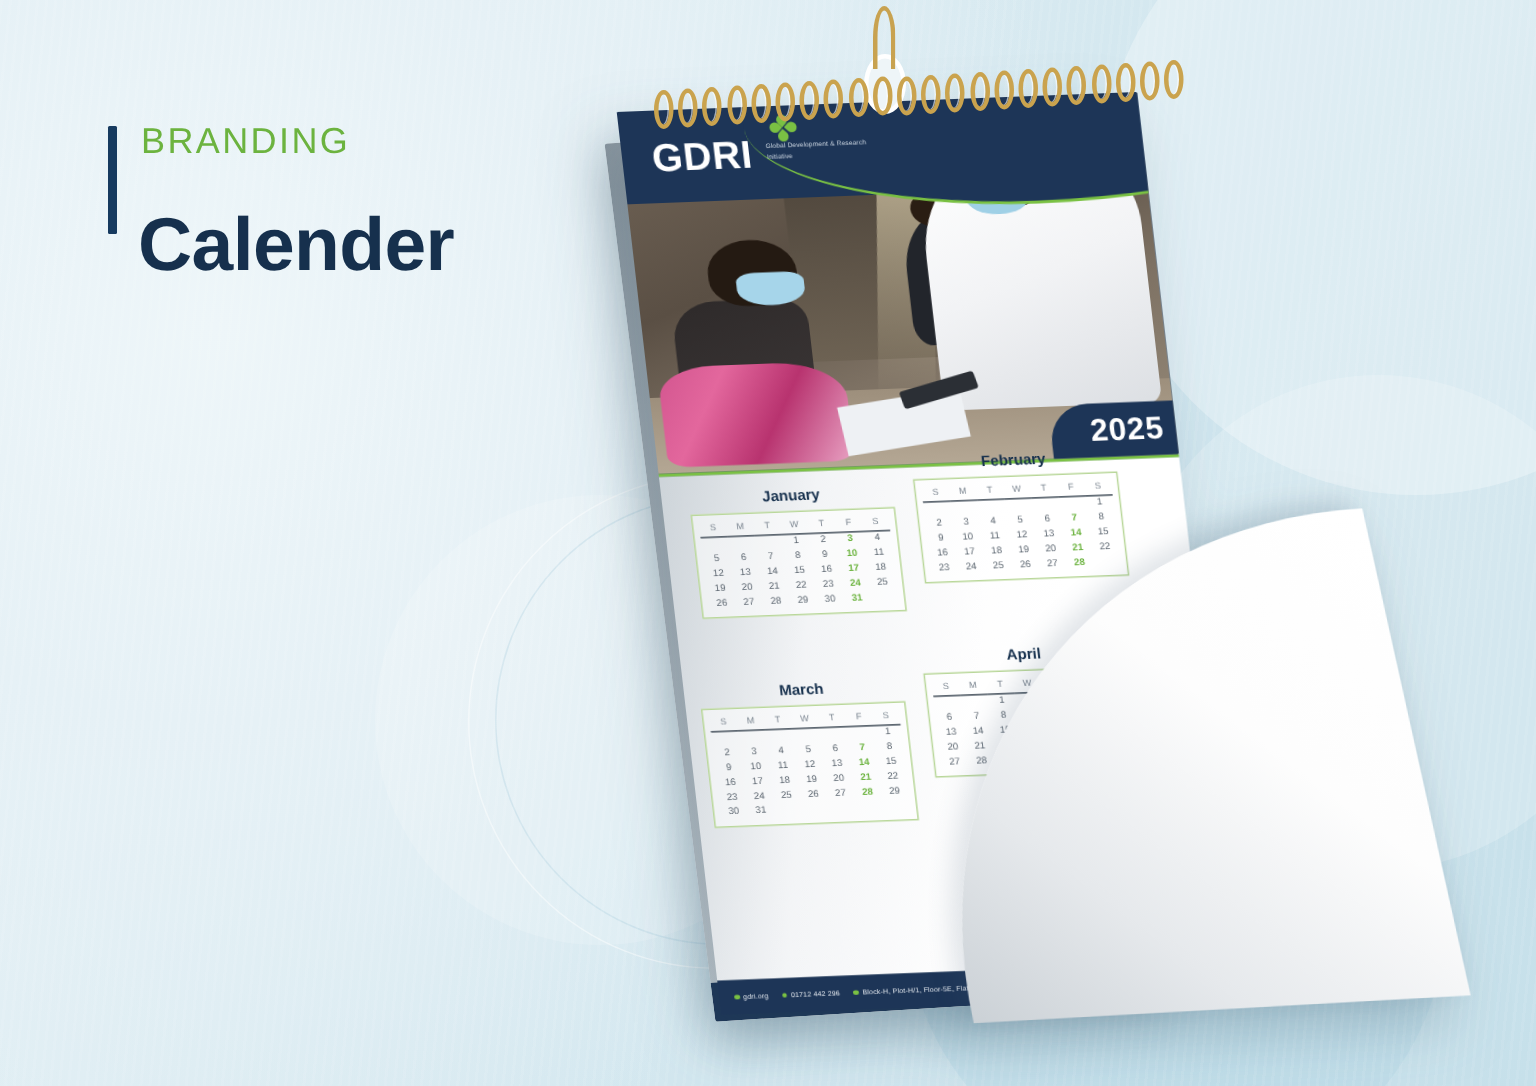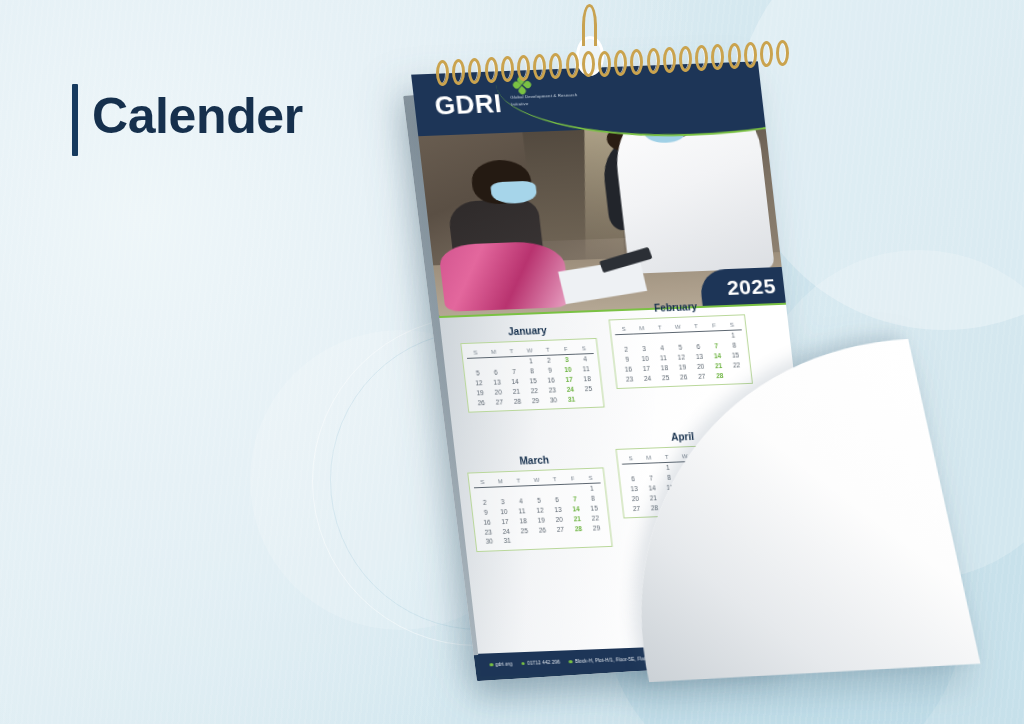--- a/index.html
+++ b/index.html
@@ -40,21 +40,21 @@
   #accent-bar {
     position:absolute; left:0; top:6px; width:6px; height:72px;
     background:#163a5f; border-radius:1px;
   }
   #kit-lines { margin-left:22px; }
   .kit-line {
     color:#6cb33f; font-size:24px; letter-spacing:1.6px;
     line-height:1.42; font-weight:400;
   }
   #main-title {
-    margin-left:20px; margin-top:9px;
+    margin-left:20px; margin-top:22px;
     color:#16304d; font-size:50px; font-weight:700; letter-spacing:-0.4px;
   }
 
   
   #calendar-stage {
     position:absolute; left:406px; top:28px; width:520px; height:680px;
   }
 
   
   #back-page {
@@ -273,20 +273,21 @@
   <div class="blob b3"></div>
   <div class="blob b4"></div>
   <div class="ring"></div>
   <div class="ring2"></div>
   <div id="texture"></div>
 </div>
 
 <div id="caption">
   <div id="accent-bar"></div>
   <div id="kit-lines">
+    <div class="kit-line">BRANDING</div>
   </div>
   <div id="main-title">Calender</div>
 </div>
 
 <div id="calendar-stage">
 
   <div id="back-page">
     <div class="bp-shade"></div>
     <div class="bp-foot"></div>
   </div>

